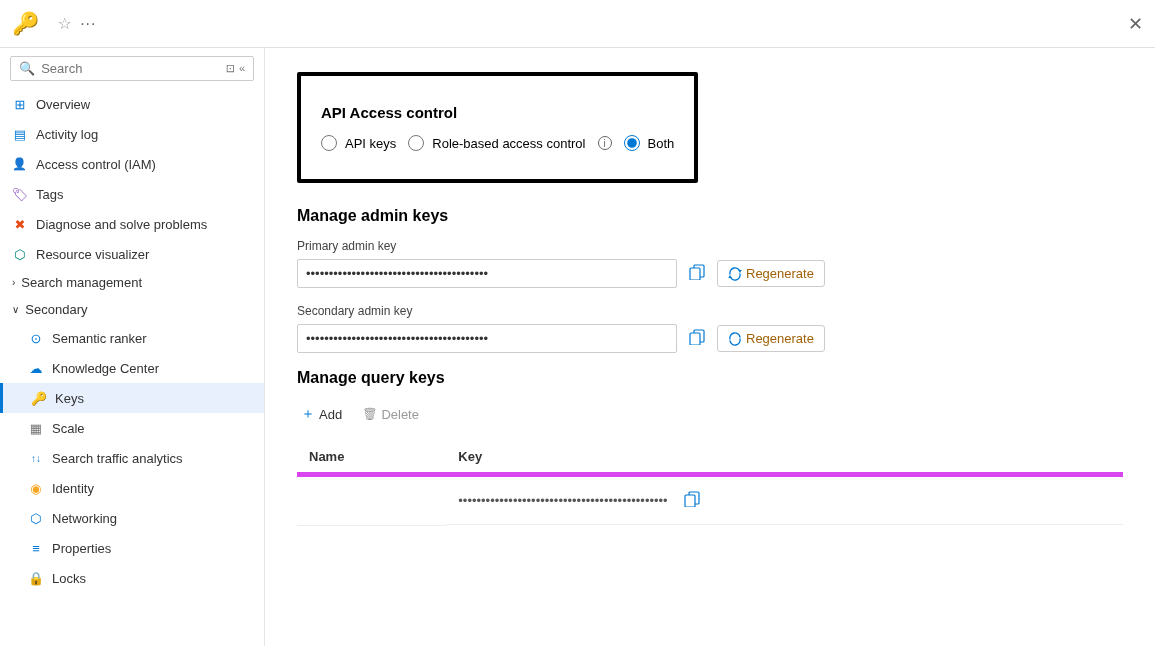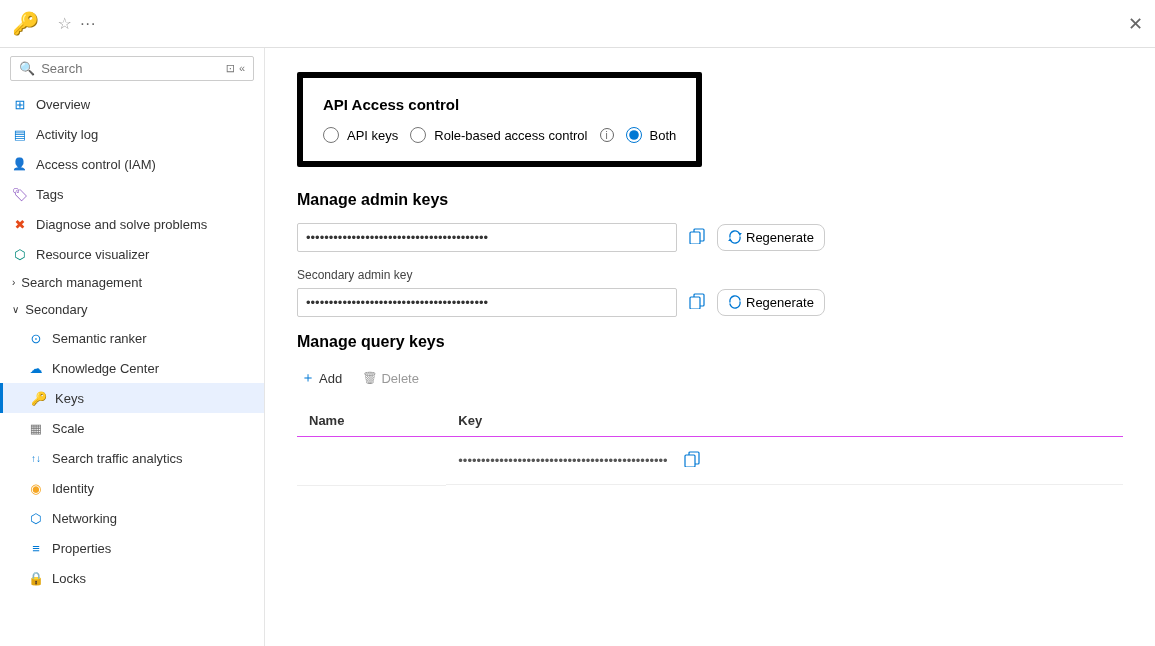--- a/index.html
+++ b/index.html
@@ -47,21 +47,21 @@
     }
     .chevron { font-size: 10px; }
 
     
     .main {
       flex: 1; overflow-y: auto; padding: 24px 32px; background: #fff;
     }
 
     
     .api-access-box {
-      border: 6px solid #000000; border-radius: 2px; padding: 18px 20px;
+      border: 4px solid #000000; border-radius: 2px; padding: 28px 20px;
       display: inline-block; margin-bottom: 24px; min-width: 260px;
     }
     .api-access-title { font-size: 15px; font-weight: 600; margin-bottom: 14px; }
 
     .radio-group { display: flex; flex-direction: row; gap: 12px; }
     .radio-item { display: flex; align-items: center; gap: 8px; cursor: pointer; }
     .radio-item input[type="radio"] { accent-color: #0078d4; width: 16px; height: 16px; }
     .info-icon {
       width: 14px; height: 14px; border-radius: 50%; border: 1px solid #666;
       display: inline-flex; align-items: center; justify-content: center;
@@ -77,36 +77,36 @@
     .key-input-row { display: flex; align-items: center; gap: 8px; }
     .key-input {
       border: 1px solid #ccc; border-radius: 2px; padding: 6px 8px;
       font-size: 13px; width: 380px; color: #333; background: #fff;
     }
     .copy-btn {
       background: none; border: none; cursor: pointer; color: #0078d4;
       font-size: 14px; padding: 4px;
     }
     .regen-btn {
-      display: flex; align-items: flex-start; gap: 4px;
-      border: 1px solid #ccc; border-radius: 8px; padding: 5px 10px;
-      cursor: pointer; background: #fff; color: #000000; font-size: 13px;
+      display: flex; align-items: flex-end; gap: 4px;
+      border: 1px solid #ccc; border-radius: 3px; padding: 5px 10px;
+      cursor: pointer; background: #fff; color: #a16207; font-size: 13px;
     }
 
     
     .query-section { margin-top: 8px; }
     .add-delete-row { display: flex; align-items: center; gap: 12px; margin-bottom: 14px; }
     .add-btn, .delete-btn {
       display: flex; align-items: center; gap: 4px;
       background: none; border: none; cursor: pointer; color: #333; font-size: 13px; padding: 4px;
     }
     .delete-btn { color: #999; }
 
     table { width: 100%; border-collapse: collapse; }
-    th { text-align: left; padding: 8px 12px; font-size: 13px; font-weight: 600; border-bottom: 1px solid #d946ef; color: #333; }
+    th { text-align: left; padding: 8px 12px; font-size: 13px; font-weight: 600; border-bottom: 5px solid #d946ef; color: #333; }
     td { padding: 10px 12px; font-size: 13px; border-bottom: 1px solid #eee; color: #555; }
 
     
     .icon-yellow { color: #f5a623; }
     .icon-blue { color: #0078d4; }
     .icon-purple { color: #7b3fb8; }
     .icon-teal { color: #00897b; }
     .icon-orange { color: #e64a19; }
     .icon-gray { color: #777; }
   </style>
@@ -232,20 +232,21 @@
           <span>Both</span>
         </label>
       </div>
     </div>
 
     
     <div class="section-title">Manage admin keys</div>
 
     
     <div class="key-group">
+      <div class="key-label">Primary admin key</div>
       <div class="key-input-row">
         <input class="key-input" type="text" value="••••••••••••••••••••••••••••••••••••••••" style="">
         <button class="copy-btn">
           <svg width="16" height="16" viewBox="0 0 16 16" fill="none" xmlns="http://www.w3.org/2000/svg">
             <rect x="5" y="1" width="10" height="12" rx="1" stroke="#0078d4" stroke-width="1.2" fill="none"></rect>
             <rect x="1" y="4" width="10" height="12" rx="1" stroke="#0078d4" stroke-width="1.2" fill="white"></rect>
           </svg>
         </button>
         <button class="regen-btn">
           <svg width="14" height="14" viewBox="0 0 14 14" fill="none" xmlns="http://www.w3.org/2000/svg">

